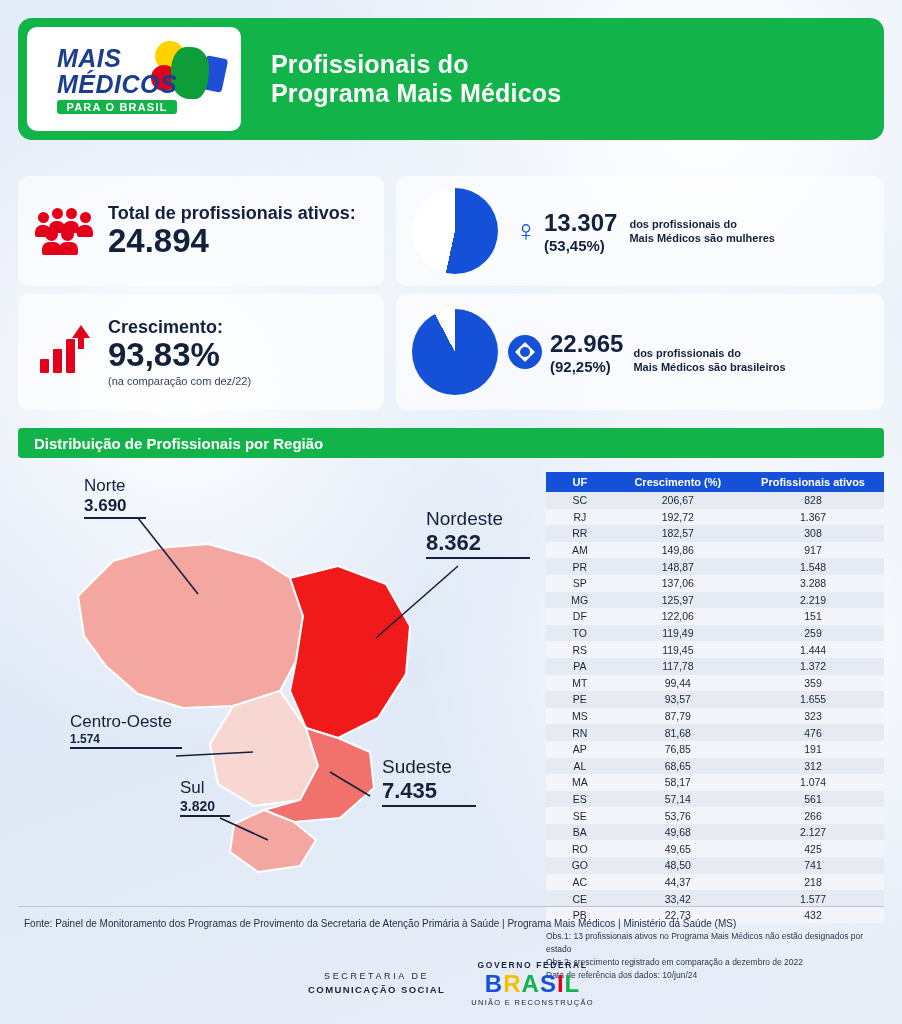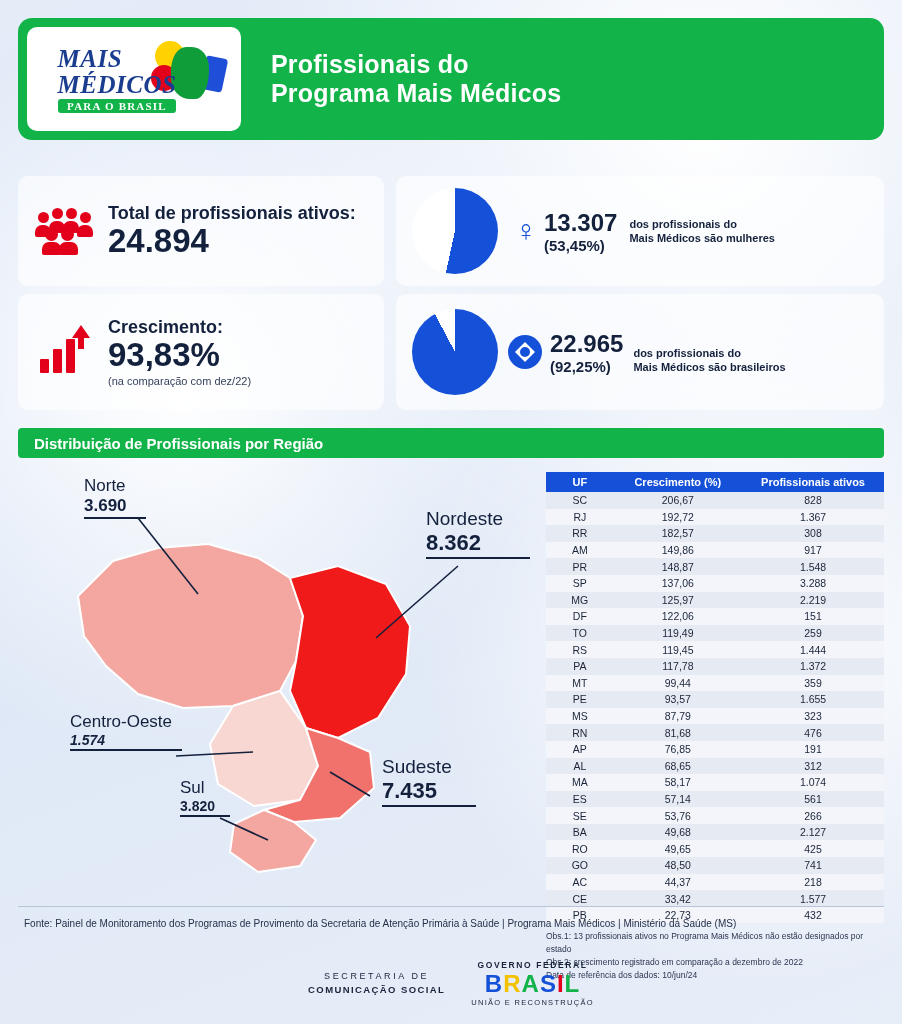--- a/index.html
+++ b/index.html
@@ -27,21 +27,21 @@
     background: #12b44a;
     border-radius: 14px;
     display: flex; align-items: center;
   }
   .logo-box {
     width: 214px; height: 104px;
     margin-left: 9px;
     background: #ffffff;
     border-radius: 10px;
     position: relative;
-    display: flex; align-items: center; justify-content: center; font-family: Liberation Serif, serif;
+    display: flex; align-items: center; justify-content: center;
   }
   .logo-text { position: relative; z-index: 3; padding-right: 34px; }
   .logo-mais {
     font-size: 25px; font-weight: bold; color: #1b3d8f; letter-spacing: .5px;
     font-style: italic;
   }
   .logo-medicos {
     font-size: 25px; font-weight: bold; color: #1b3d8f; letter-spacing: .5px;
     font-style: italic; line-height: 0.95;
   }
@@ -300,21 +300,21 @@
     </div>
 
     <div class="region-label big" style="left:408px; top:42px;">
       <div class="rl-name">Nordeste</div>
       <div class="rl-num">8.362</div>
       <div class="rl-rule" style="width:104px;"></div>
     </div>
 
     <div class="region-label" style="left:52px; top:246px;">
       <div class="rl-name">Centro-Oeste</div>
-      <div class="rl-num" style="font-size:14px;font-style:italic;">1.574</div>
+      <div class="rl-num" style="font-size:12px;">1.574</div>
       <div class="rl-rule" style="width:112px;"></div>
     </div>
 
     <div class="region-label big" style="left:364px; top:290px;">
       <div class="rl-name">Sudeste</div>
       <div class="rl-num">7.435</div>
       <div class="rl-rule" style="width:94px;"></div>
     </div>
 
     <div class="region-label" style="left:162px; top:312px;">

